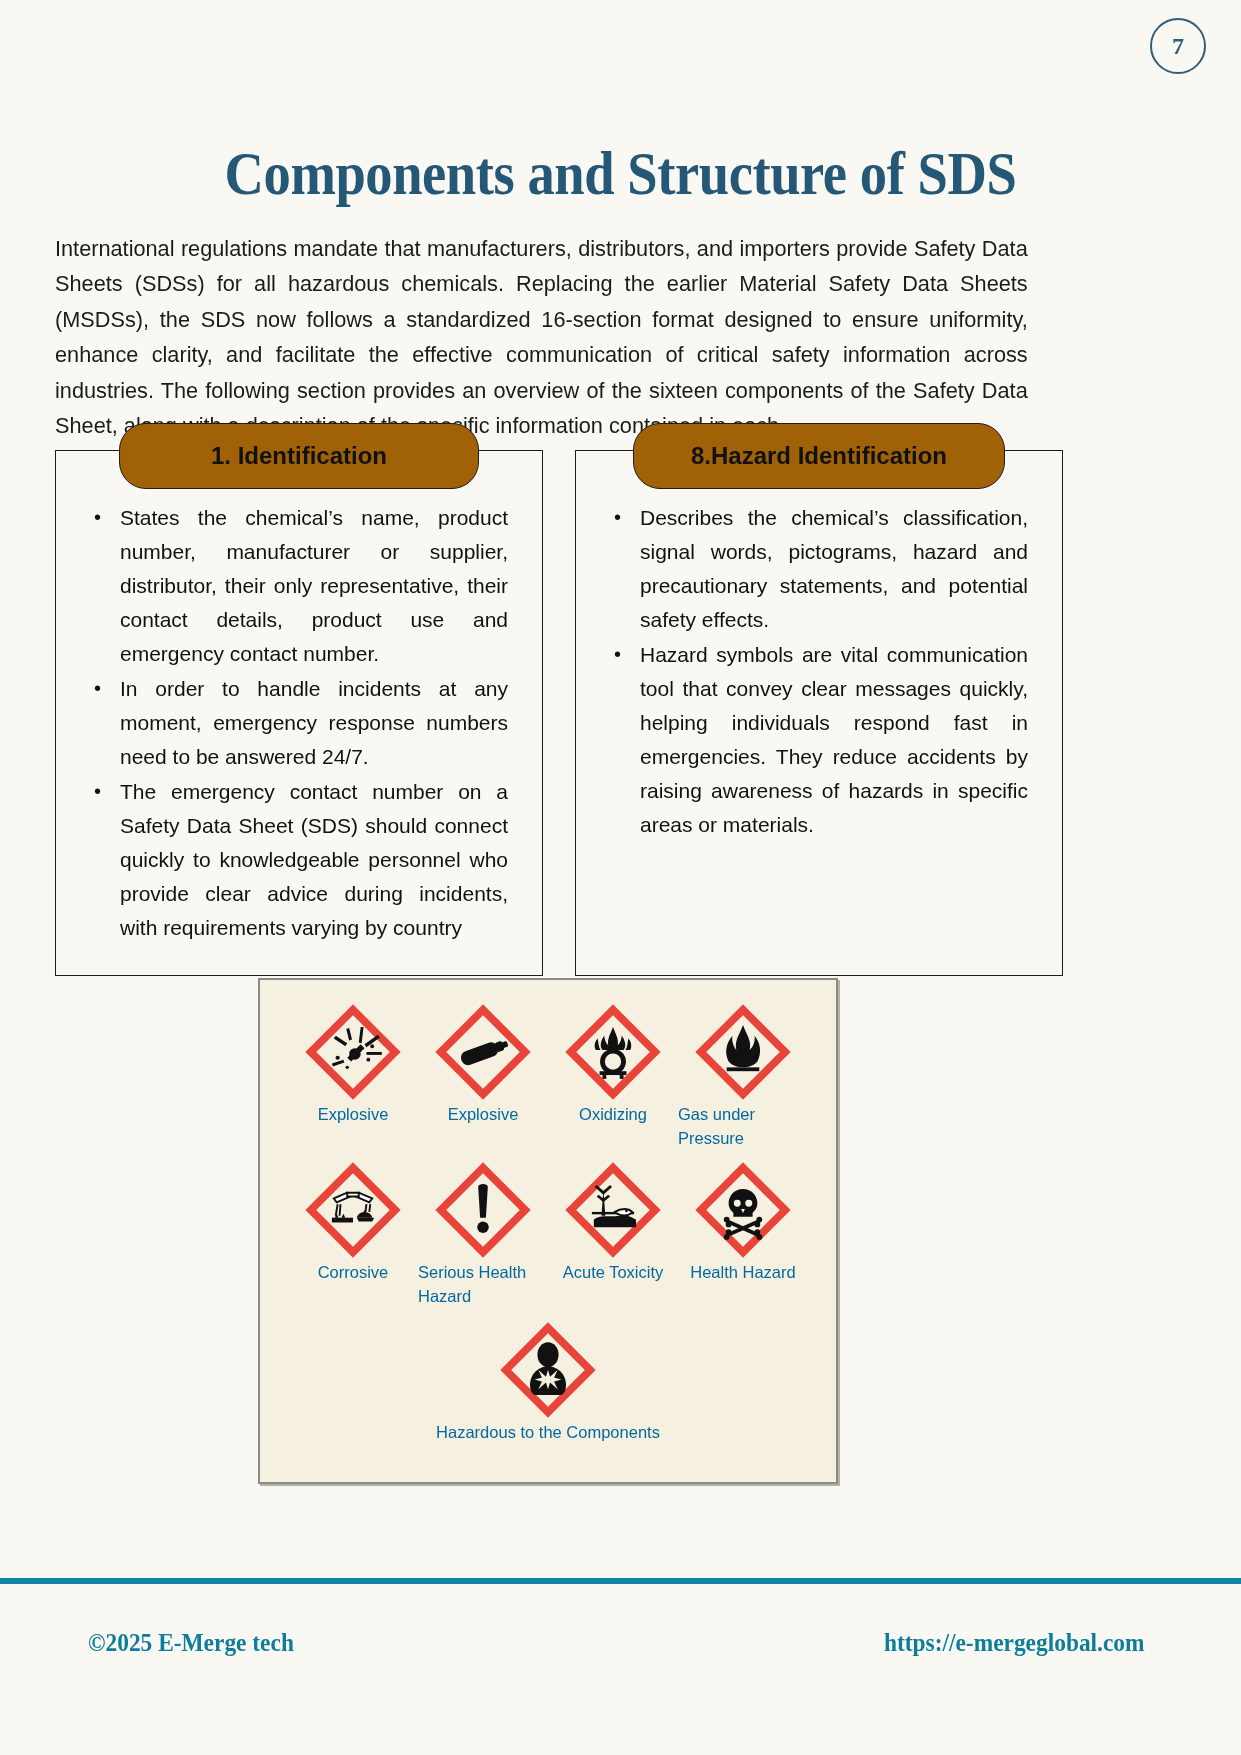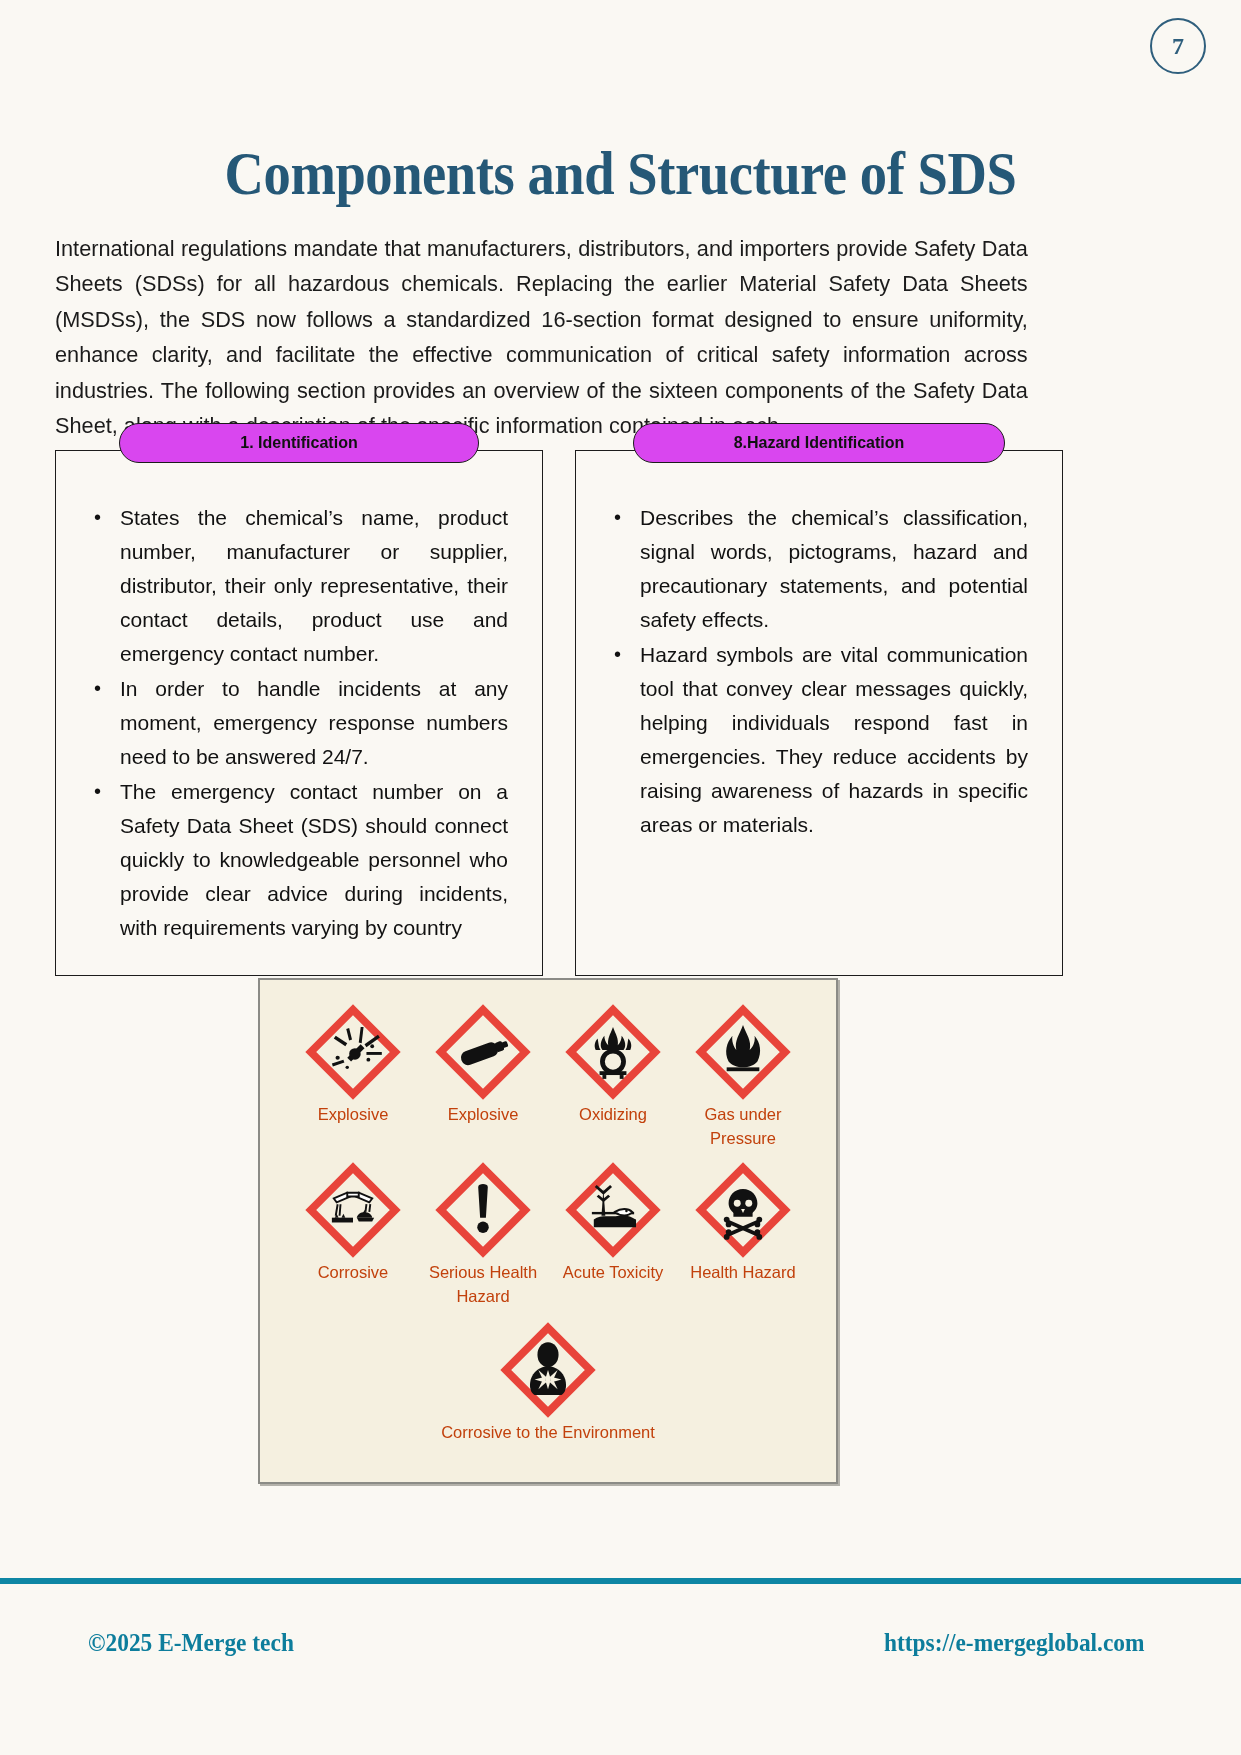--- a/index.html
+++ b/index.html
@@ -83,28 +83,28 @@
     background: #faf8f3;
     padding: 38px 22px 18px 14px;
     min-height: 492px;
   }
   .sec-head {
     position: absolute;
     top: -28px;
     left: 50%;
     transform: translateX(-50%);
     width: 360px;
-    height: 40px;
-    background: #d946ef;
+    height: 66px;
+    background: #a16207;
     border: 1.6px solid #1c1c1c;
     border-radius: 27px;
     display: flex;
     align-items: center;
     justify-content: center;
-    font-size: 16px;
+    font-size: 24px;
     font-weight: 700;
     color: #111;
     z-index: 3;
   }
   .sec-box.right .sec-head { width: 372px; }
 
   .sec-list {
     margin: 12px;
     padding: 0 0 0 34px;
     list-style: none;
@@ -158,22 +158,22 @@
     width: 96px;
     height: 96px;
     position: relative;
   }
   .picto-diamond svg { display: block; width: 96px; height: 96px; }
 
   .picto-label {
     margin-top: 2px;
     font-size: 16.5px;
     line-height: 24px;
-    text-align: center;
-    color: #c2410c;
+    text-align: left;
+    color: #0369a1;
     max-width: 124px;
   }
   .picto-cell.wide .picto-label { max-width: 136px; }
   .picto-cell.env { width: 300px; }
   .picto-cell.env .picto-label { max-width: 300px; }
 
   
   .footer-rule {
     position: absolute;
     left: 0;
@@ -420,21 +420,21 @@
               <path d="M36 60 L47 57 L47 63 Z"></path>
               <path d="M64 60 L53 57 L53 63 Z"></path>
               <path d="M40 50 L49 58 L45 61 Z"></path>
               <path d="M60 50 L51 58 L55 61 Z"></path>
               <path d="M40 70 L49 62 L45 59 Z"></path>
               <path d="M60 70 L51 62 L55 59 Z"></path>
             </g>
           </g>
         </svg>
       </div>
-      <div class="picto-label">Corrosive to the Environment</div>
+      <div class="picto-label">Hazardous to the Components</div>
     </div>
   </div>
 
 </div>
 
 <div class="footer-rule"></div>
 <div class="footer">
   <div class="footer-left">©2025 E-Merge tech</div>
   <a class="footer-right" href="#" style="text-decoration:none;">https://e-mergeglobal.com</a>
 </div>

